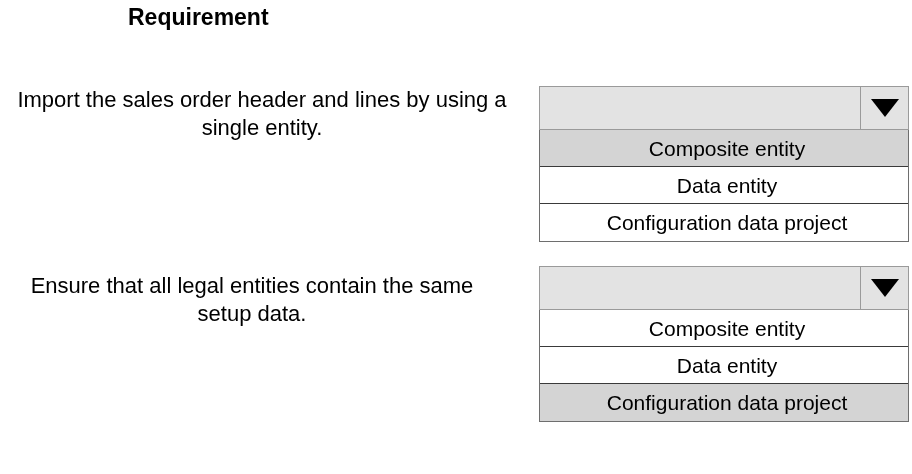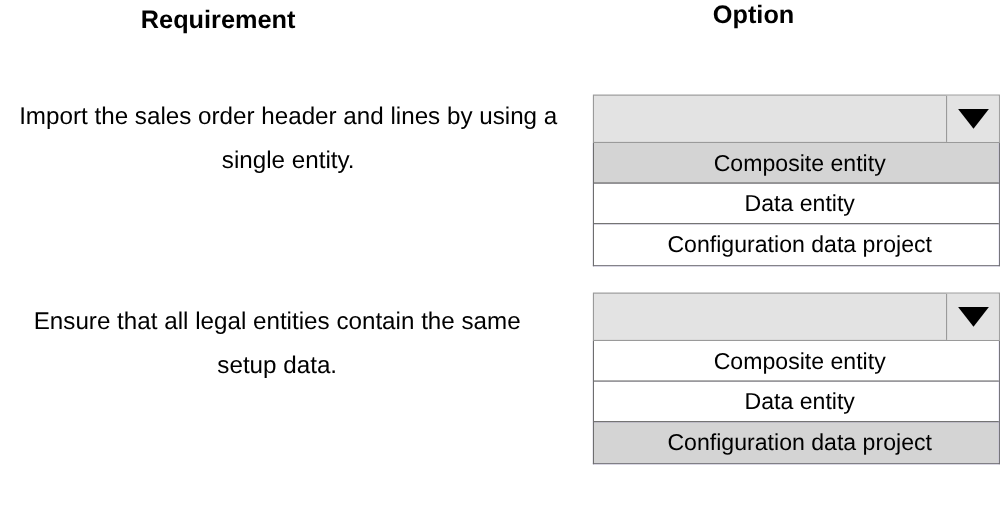--- a/index.html
+++ b/index.html
@@ -31,21 +31,21 @@
     left: 128px;
     top: 4px;
   }
   #hdr-option {
     left: 648px;
     top: 0px;
   }
   .req-text {
     position: absolute;
     font-size: 22px;
-    line-height: 40px;
+    line-height: 28px;
     color: #000;
   }
   #req-1 {
     left: 2px;
     top: 86px;
     width: 520px;
   }
   #req-2 {
     left: 2px;
     top: 272px;
@@ -83,21 +83,21 @@
     align-items: center;
     justify-content: center;
     box-sizing: border-box;
   }
   .dd-arrow-box svg {
     display: block;
   }
   .dd-list {
     border: 1px solid #6e6e6e;
     border-top: none;
-    background: #c4b5fd;
+    background: #701a75;
     box-sizing: border-box;
   }
   .dd-option {
     height: 37px;
     line-height: 37px;
     font-size: 21px;
     padding-left: 6px;
     border-bottom: 1px solid #3a3a3a;
     background: #ffffff;
     white-space: nowrap;
@@ -110,21 +110,20 @@
     background: #d4d4d4;
   }
 </style>
 </head>
 <body>
 
 <div class="page">
 
   <div class="col-header" id="hdr-requirement">Requirement</div>
 
-  <div class="col-header" id="hdr-option">Option</div>
 
   <div class="req-text" id="req-1">Import the sales order header and lines by using a single entity.</div>
 
   <div class="req-text" id="req-2">Ensure that all legal entities contain the same setup data.</div>
 
   <div class="dropdown-group" id="group-1">
     <div class="dd-closed">
       <span class="dd-value"></span>
       <span class="dd-arrow-box">
         <svg width="30" height="20" viewBox="0 0 30 20" aria-hidden="true">

